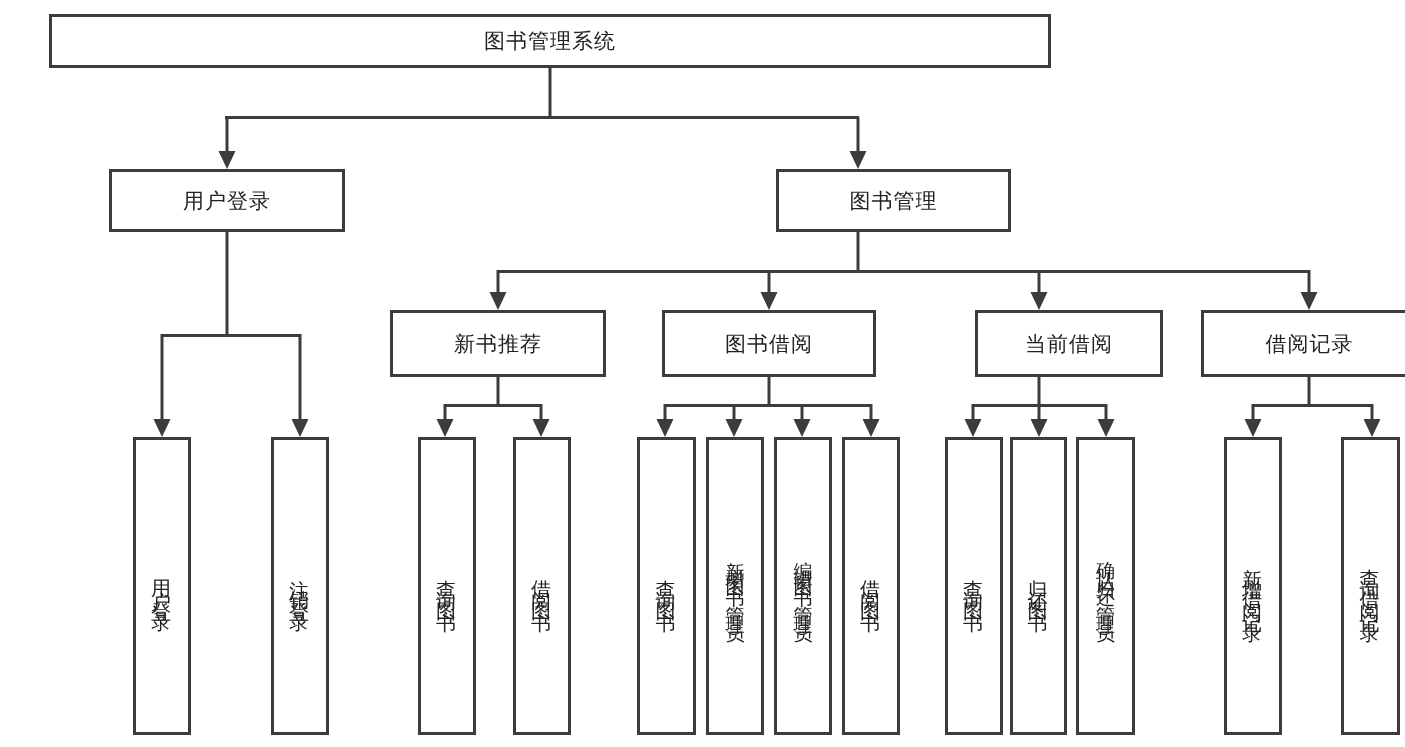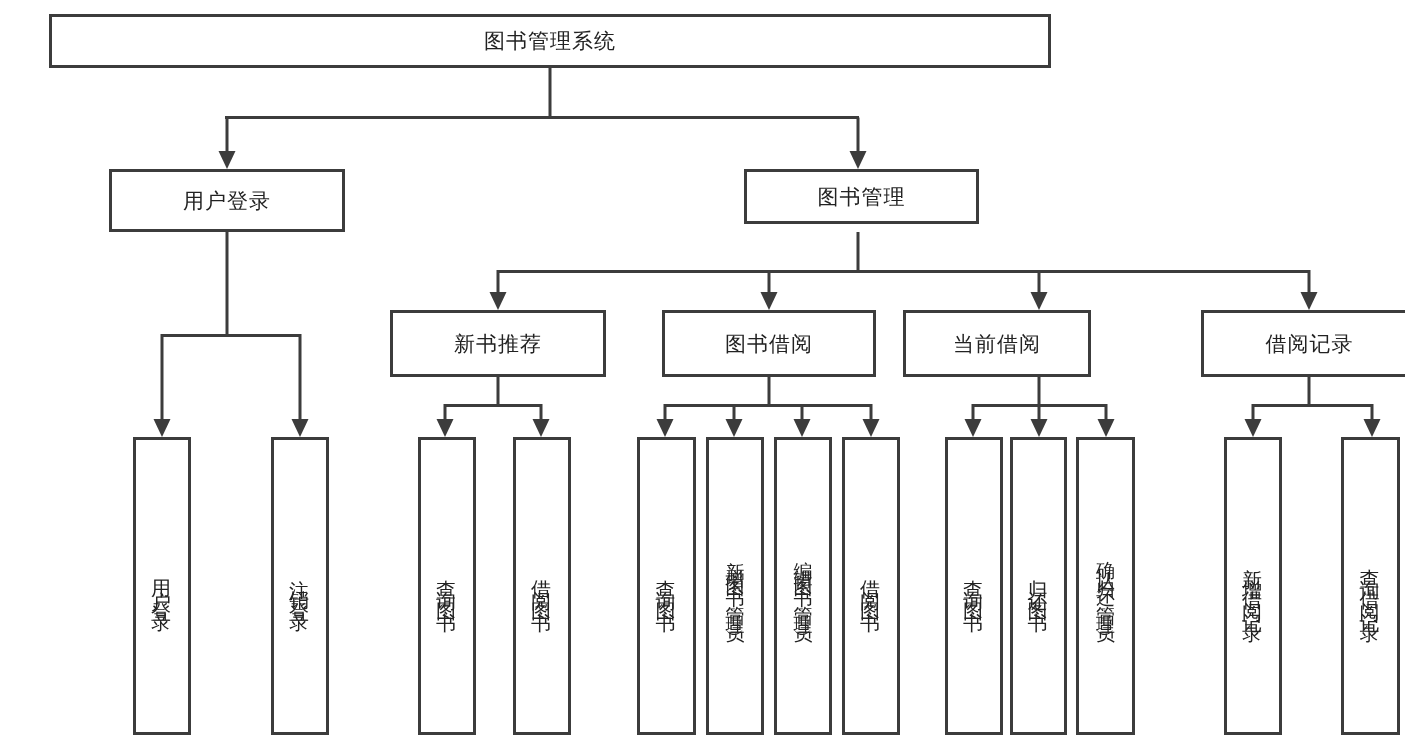--- a/index.html
+++ b/index.html
@@ -121,25 +121,25 @@
       <polygon points="1002.5,419 1019.5,419 1011,437"></polygon>
       <polygon points="1069.5,419 1086.5,419 1078,437"></polygon>
       <polygon points="1216.5,419 1233.5,419 1225,437"></polygon>
       <polygon points="1335.5,419 1352.5,419 1344,437"></polygon>
     </g>
   </svg>
 
   <div class="hbox" style="left:21px;top:14px;width:1002px;height:54px">图书管理系统</div>
 
   <div class="hbox" style="left:81px;top:169px;width:236px;height:63px">用户登录</div>
-  <div class="hbox" style="left:716px;top:169px;width:235px;height:55px">图书管理</div>
+  <div class="hbox" style="left:748px;top:169px;width:235px;height:63px">图书管理</div>
 
   <div class="hbox" style="left:634px;top:310px;width:214px;height:67px">图书借阅</div>
   <div class="hbox" style="left:362px;top:310px;width:216px;height:67px">新书推荐</div>
-  <div class="hbox" style="left:875px;top:310px;width:188px;height:67px">当前借阅</div>
+  <div class="hbox" style="left:947px;top:310px;width:188px;height:67px">当前借阅</div>
   <div class="hbox" style="left:1173px;top:310px;width:217px;height:67px">借阅记录</div>
 
   <div class="vbox" style="left:105px;width:58px">用户登录</div>
   <div class="vbox" style="left:243px;width:58px">注销登录</div>
 
   <div class="vbox" style="left:390px;width:58px">查询图书</div>
   <div class="vbox" style="left:485px;width:58px">借阅图书</div>
 
   <div class="vbox" style="left:609px;width:59px">查询图书</div>
   <div class="vbox long" style="left:678px;width:58px">新增图书（管理员）</div>

